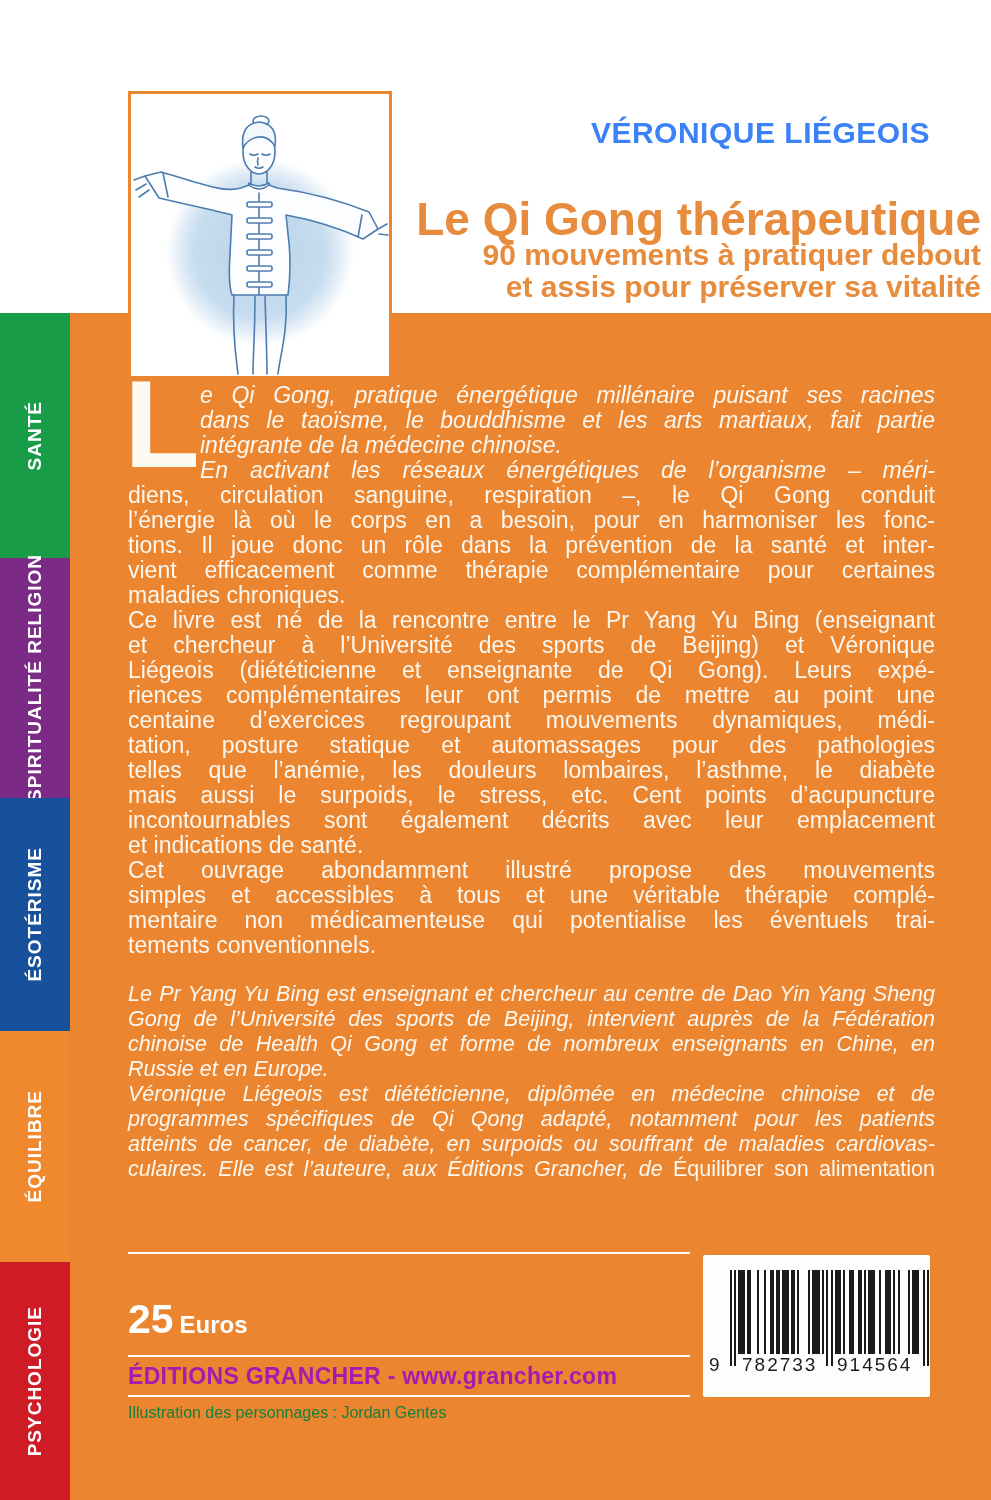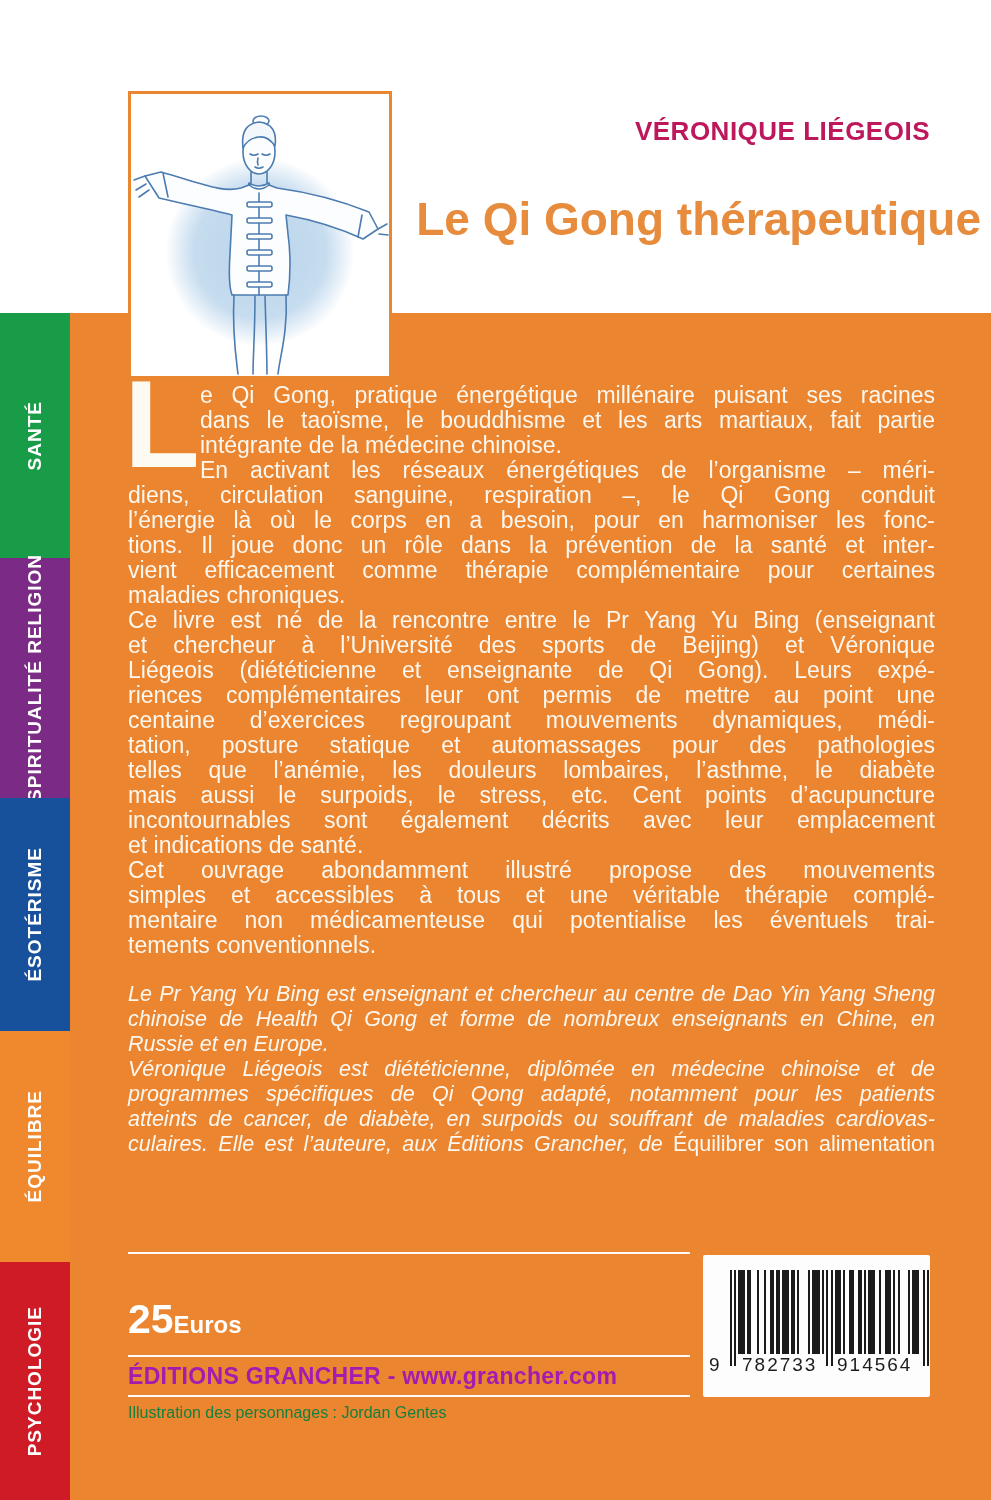--- a/index.html
+++ b/index.html
@@ -10,38 +10,38 @@
   .band{position:absolute;left:0;width:70px;display:flex;align-items:center;justify-content:center;}
   .vlabel{writing-mode:vertical-rl;transform:rotate(180deg);color:#fff;font-weight:bold;
           font-size:19px;letter-spacing:1px;white-space:nowrap;}
   
   .illu{position:absolute;left:128px;top:91px;width:264px;height:288px;background:#fff;
         border:3px solid #E8872F;box-sizing:border-box;}
   .halo{position:absolute;left:0;top:0;right:0;bottom:0;
         background:radial-gradient(circle 126px at 50% 56%,#BAD4EA 0%,#C6DCEF 52%,rgba(198,220,239,.5) 64%,rgba(198,220,239,0) 75%);}
   .illu svg{position:absolute;left:0;top:0;}
   
-  .author{position:absolute;right:61px;top:116px;font-size:26px;font-weight:bold;color:#be185d;
+  .author{position:absolute;right:61px;top:116px;font-size:30px;font-weight:bold;color:#3b82f6;
           letter-spacing:.5px;white-space:nowrap;}
   .title{position:absolute;right:10px;top:192px;font-size:46px;font-weight:bold;color:#E78B3C;white-space:nowrap;}
   .subtitle{position:absolute;right:10px;top:239px;font-size:30px;font-weight:bold;color:#E78B3C;
             text-align:right;line-height:32px;}
   
   .dropcap{position:absolute;left:124px;top:374px;font-size:124px;line-height:100px;font-weight:bold;color:#FDFAF2;}
   .bodytext{position:absolute;left:128px;top:383px;width:807px;color:#FCF7EF;}
   .bline{font-size:23px;line-height:25px;height:25px;text-align:justify;text-align-last:justify;white-space:nowrap;}
   .bline.end{text-align-last:left;}
-  .bline.ind{padding-left:72px;}
+  .bline.ind{padding-left:72px;font-style:italic;}
   .biotext{position:absolute;left:128px;top:982px;width:807px;color:#FCF7EF;font-style:italic;}
   .bioline{font-size:21.5px;line-height:25px;height:25px;text-align:justify;text-align-last:justify;white-space:nowrap;}
   .bioline.end{text-align-last:left;}
   .rm{font-style:normal;}
   
   .sep{position:absolute;left:128px;width:562px;height:2px;background:rgba(255,255,255,.96);}
-  .price{position:absolute;left:128px;top:1296px;display:flex;align-items:baseline;gap:0;color:#fff;font-weight:bold;}
+  .price{position:absolute;left:128px;top:1296px;display:flex;align-items:baseline;gap:6px;color:#fff;font-weight:bold;}
   .price-val{font-size:41px;}
   .price-unit{font-size:24px;}
   .publisher{position:absolute;left:128px;top:1363px;font-size:23px;font-weight:bold;color:#a21caf;letter-spacing:.3px;}
   .credit{position:absolute;left:128px;top:1404px;font-size:16px;color:#15803d;}
   .barcode{position:absolute;left:703px;top:1255px;width:227px;height:142px;background:#FDFDFD;border-radius:2px;}
   .bc-num{position:absolute;top:99px;font-size:19px;color:#1d1d1d;letter-spacing:2px;white-space:nowrap;}
 </style>
 </head>
 <body>
 
@@ -92,20 +92,24 @@
         <rect x="116" y="172" width="25" height="5" rx="2"></rect>
         <rect x="116" y="188" width="25" height="5" rx="2"></rect>
         <path d="M103,201 C101,238 105,264 107,280 M124,202 C124,238 122,262 122,280" fill="none"></path>
         <path d="M134,202 C135,238 136,262 136,280 M155,201 C157,238 149,262 147,280" fill="none"></path>
       </g>
     </svg>
   </div>
 
   <div class="author">VÉRONIQUE LIÉGEOIS</div>
   <div class="title">Le Qi Gong thérapeutique</div>
+  <div class="subtitle">
+    <div>90 mouvements à pratiquer debout</div>
+    <div>et assis pour préserver sa vitalité</div>
+  </div>
 
   <div class="dropcap">L</div>
   <div class="bodytext" id="bodytext">
       <div class="bline ind">e Qi Gong, pratique énergétique millénaire puisant ses racines</div>
       <div class="bline ind">dans le taoïsme, le bouddhisme et les arts martiaux, fait partie</div>
       <div class="bline ind end">intégrante de la médecine chinoise.</div>
       <div class="bline ind">En activant les réseaux énergétiques de l’organisme – méri-</div>
       <div class="bline">diens, circulation sanguine, respiration –, le Qi Gong conduit</div>
       <div class="bline">l’énergie là où le corps en a besoin, pour en harmoniser les fonc-</div>
       <div class="bline">tions. Il joue donc un rôle dans la prévention de la santé et inter-</div>
@@ -121,20 +125,21 @@
       <div class="bline">mais aussi le surpoids, le stress, etc. Cent points d’acupuncture</div>
       <div class="bline">incontournables sont également décrits avec leur emplacement</div>
       <div class="bline end">et indications de santé.</div>
       <div class="bline">Cet ouvrage abondamment illustré propose des mouvements</div>
       <div class="bline">simples et accessibles à tous et une véritable thérapie complé-</div>
       <div class="bline">mentaire non médicamenteuse qui potentialise les éventuels trai-</div>
       <div class="bline end">tements conventionnels.</div>
     </div>
   <div class="biotext" id="biotext">
       <div class="bioline"><span>Le Pr Yang Yu Bing est enseignant et chercheur au centre de Dao Yin Yang Sheng</span></div>
+      <div class="bioline"><span>Gong de l’Université des sports de Beijing, intervient auprès de la Fédération</span></div>
       <div class="bioline"><span>chinoise de Health Qi Gong et forme de nombreux enseignants en Chine, en</span></div>
       <div class="bioline end"><span>Russie et en Europe.</span></div>
       <div class="bioline"><span>Véronique Liégeois est diététicienne, diplômée en médecine chinoise et de</span></div>
       <div class="bioline"><span>programmes spécifiques de Qi Qong adapté, notamment pour les patients</span></div>
       <div class="bioline"><span>atteints de cancer, de diabète, en surpoids ou souffrant de maladies cardiovas-</span></div>
       <div class="bioline"><span>culaires. Elle est l’auteure, aux Éditions Grancher, de </span><span class="rm">Équilibrer son alimentation</span></div>
     </div>
 
   <div class="sep" style="top:1252px"></div>
   <div class="price">

